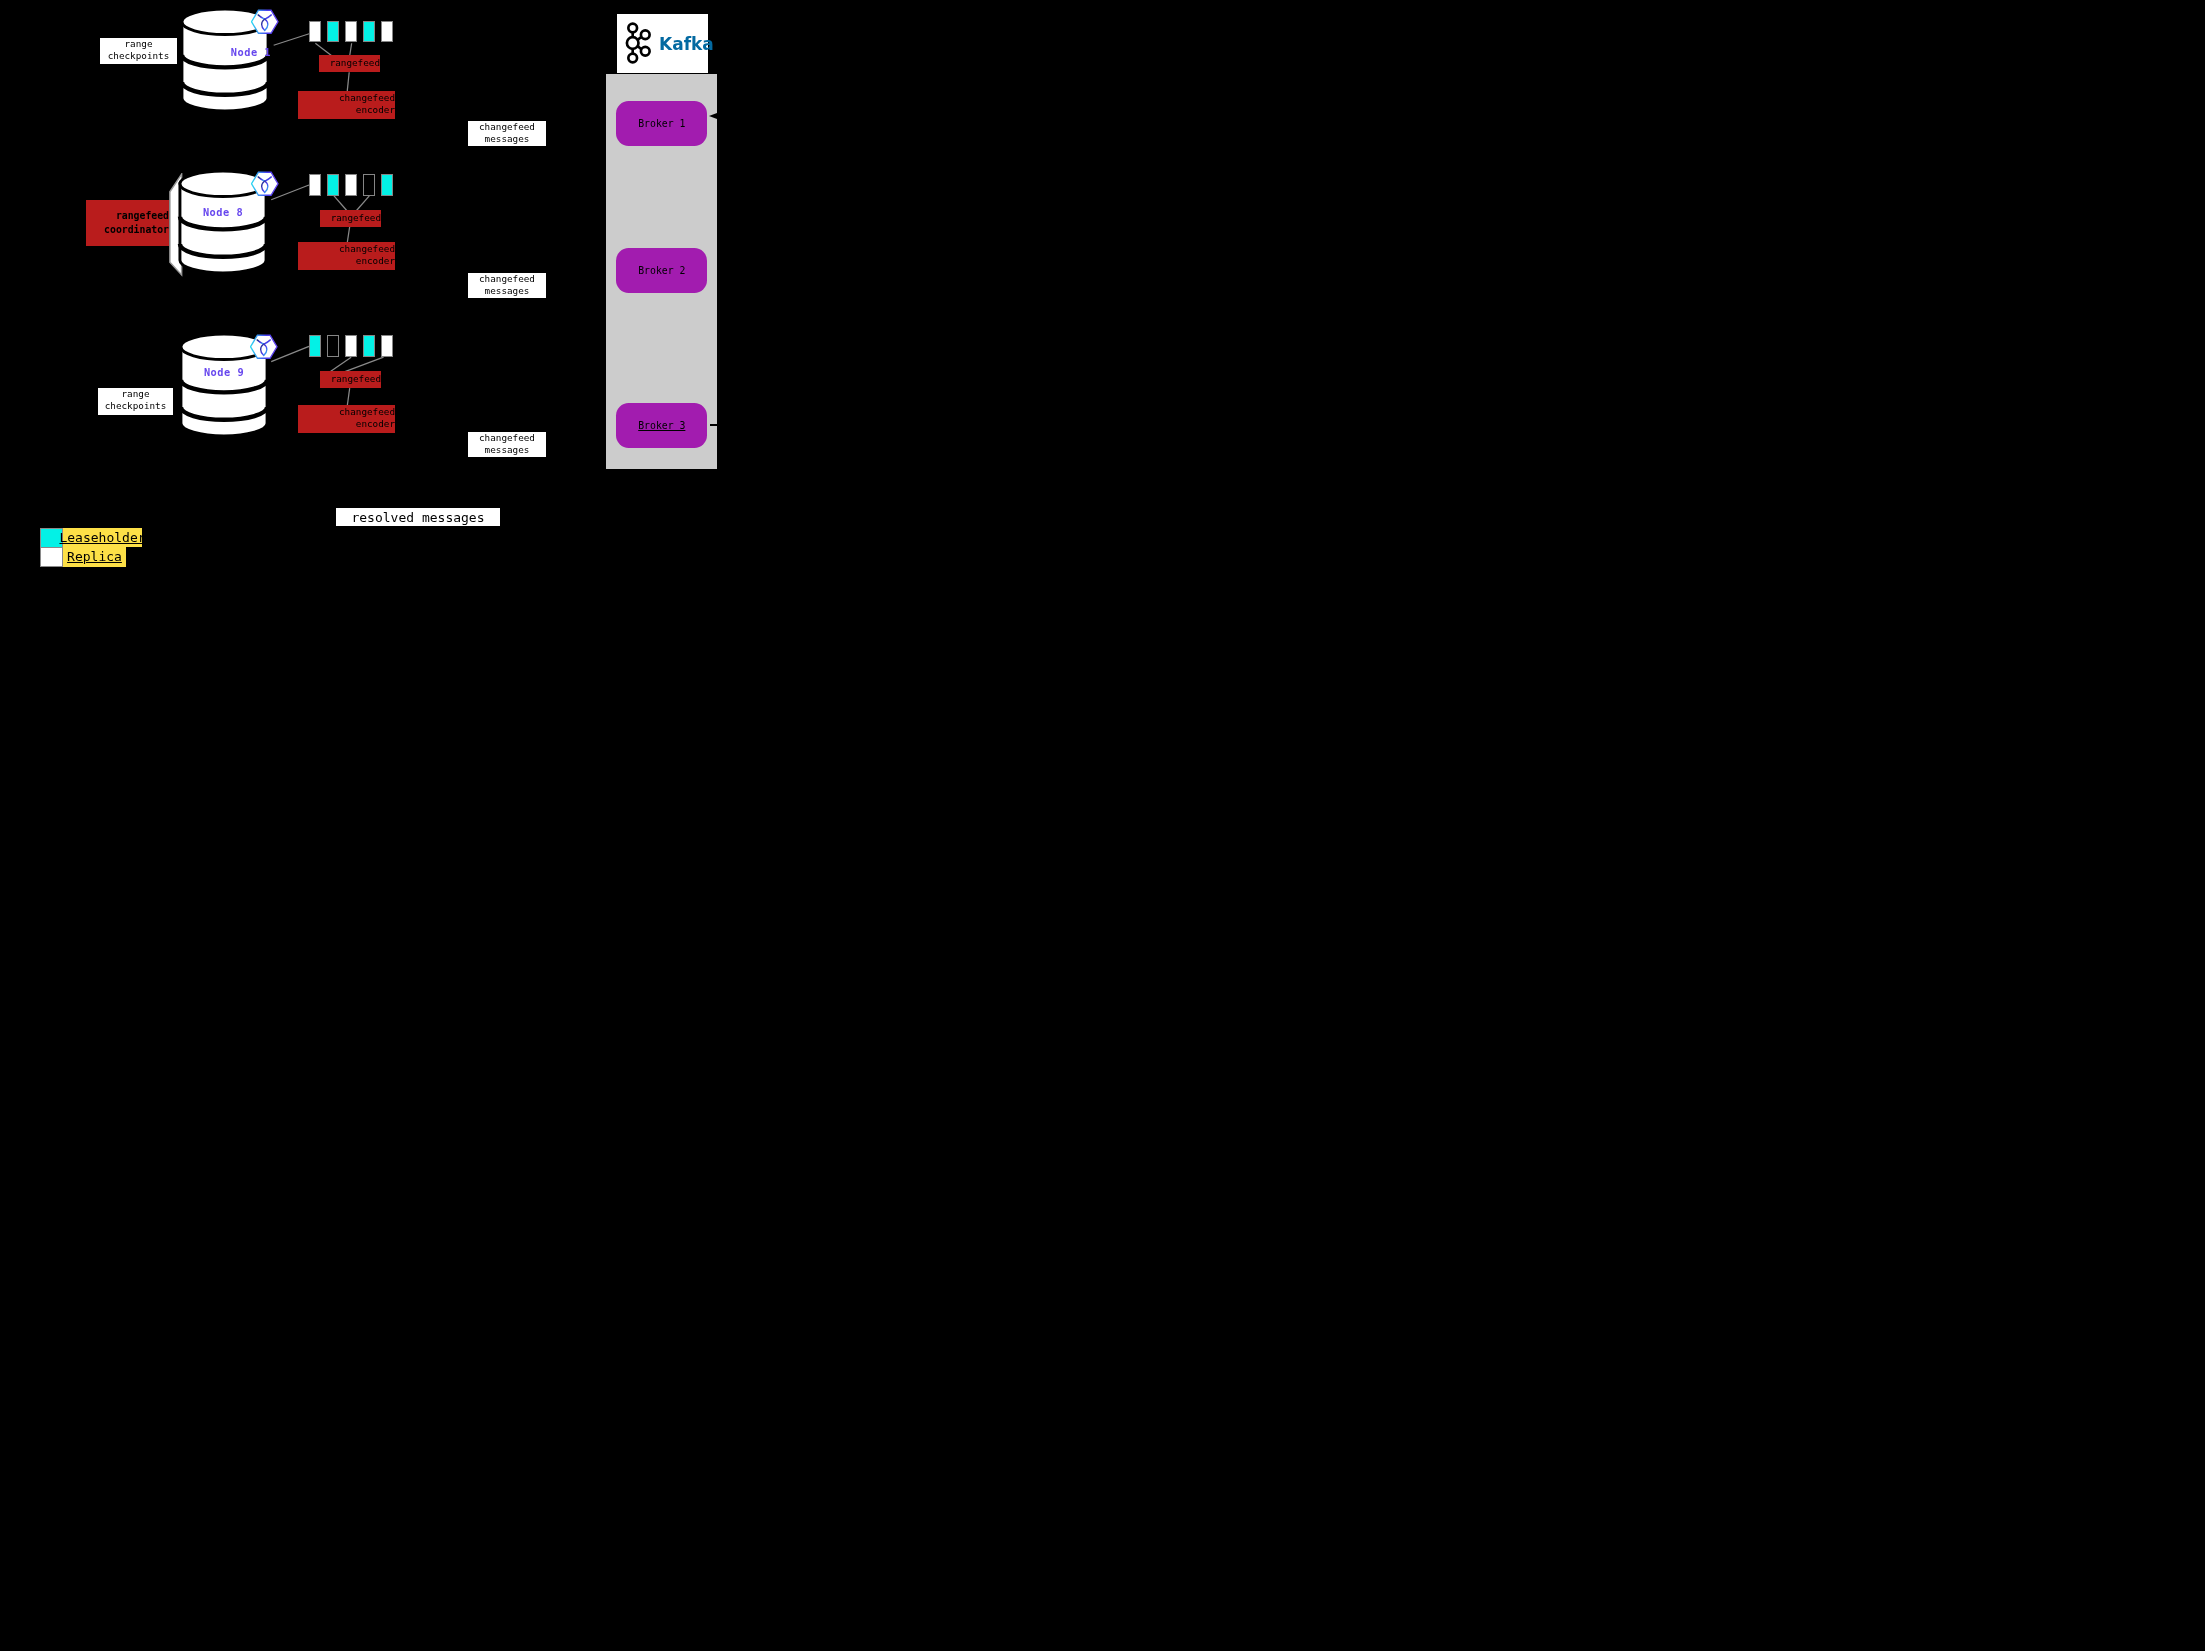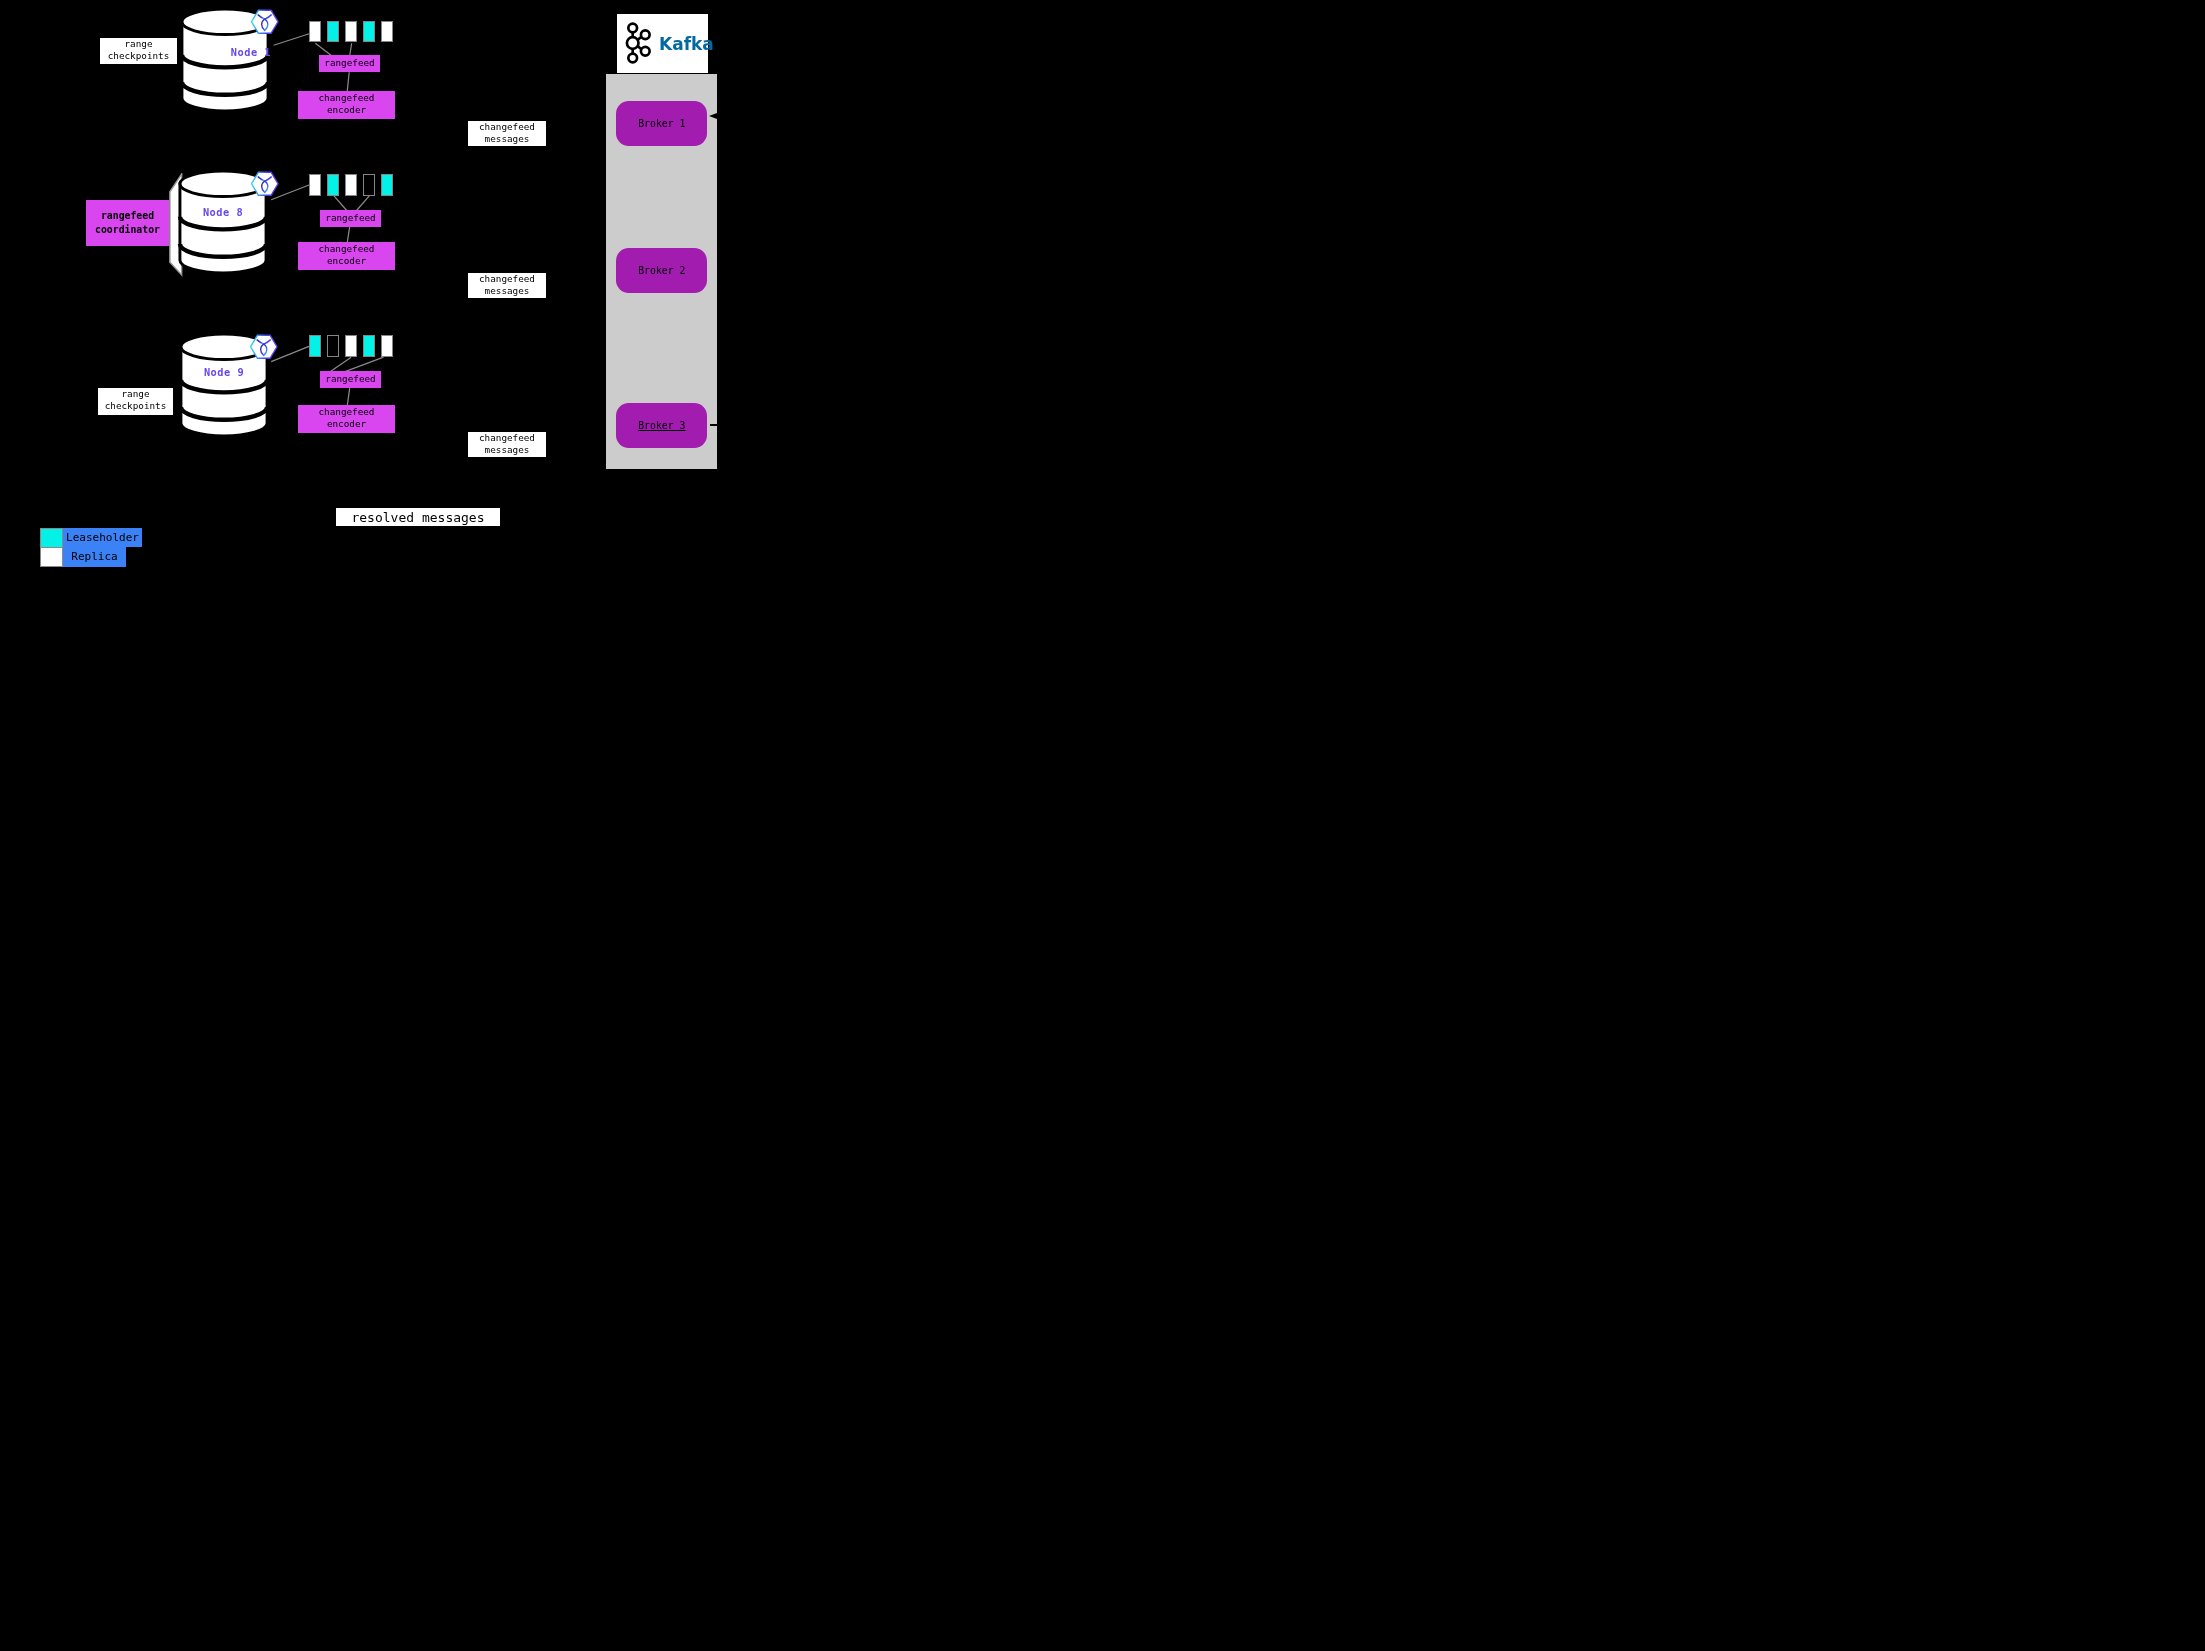--- a/index.html
+++ b/index.html
@@ -1,33 +1,33 @@
 <!DOCTYPE html>
 <html style="font-size:7.8px"><head>
 <meta charset="utf-8">
 <style>
   html,body{margin:0;padding:0;background:#000;}
   #canvas{position:relative;width:769px;height:576px;background:#000;overflow:hidden;
           font-family:"DejaVu Sans Mono", monospace;}
   .abs{position:absolute;}
   .whitebox{background:#fff;color:#000;text-align:center;}
-  .graybox{background:#d946ef;color:#000;text-align:center;}
+  .graybox{background:#b91c1c;color:#000;text-align:right;}
   .label2{font-size:9.3px;line-height:12.3px;white-space:normal;}
   .sq{position:absolute;width:12.3px;height:21.6px;border:1.5px solid #858585;box-sizing:border-box;}
   .sq[data-kind="leaseholder"]{background:#03F1E6;}
   .sq[data-kind="replica"]{background:#ffffff;}
   .sq[data-kind="empty"]{background:transparent;}
   .node-label{color:#6747EE;font-weight:bold;font-size:10.3px;text-align:center;letter-spacing:0.5px;}
   .broker{position:absolute;left:10.3px;width:91px;height:45px;background:#a21caf;border-radius:12.7px;
           display:flex;align-items:center;justify-content:center;font-size:9.8px;color:#000;}
   .legend-swatch{position:absolute;width:22.6px;height:19.6px;border:1.5px solid #8a8a8a;box-sizing:border-box;}
   .legend-swatch[data-kind="leaseholder"]{background:#03F1E6;}
   .legend-swatch[data-kind="replica"]{background:#fff;}
-  .legend-labelbox{position:absolute;background:#3b82f6;color:#000;font-size:11px;
-          display:flex;align-items:center;justify-content:center;}
+  .legend-labelbox{position:absolute;background:#fde047;color:#000;font-size:13px;
+          display:flex;align-items:center;justify-content:center;text-decoration:underline;}
   .pill{border-radius:0;display:flex;align-items:center;justify-content:center;font-size:13px;}
   .arrowhead-left{width:0;height:0;border-top:3.9px solid transparent;border-bottom:3.9px solid transparent;
           border-right:8.3px solid #000;}
   svg{display:block;}
 </style>
 </head>
 <body>
 
 <div id="canvas">
 

